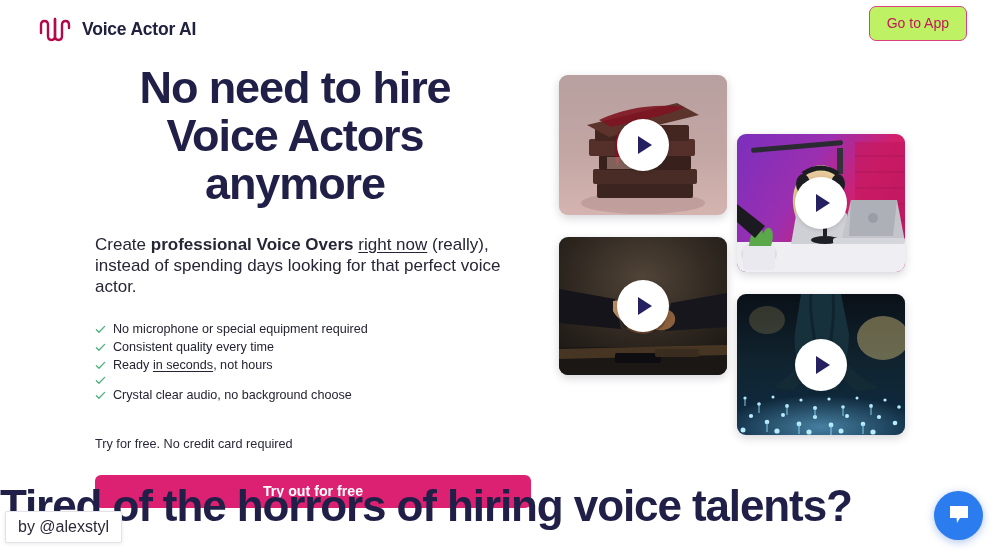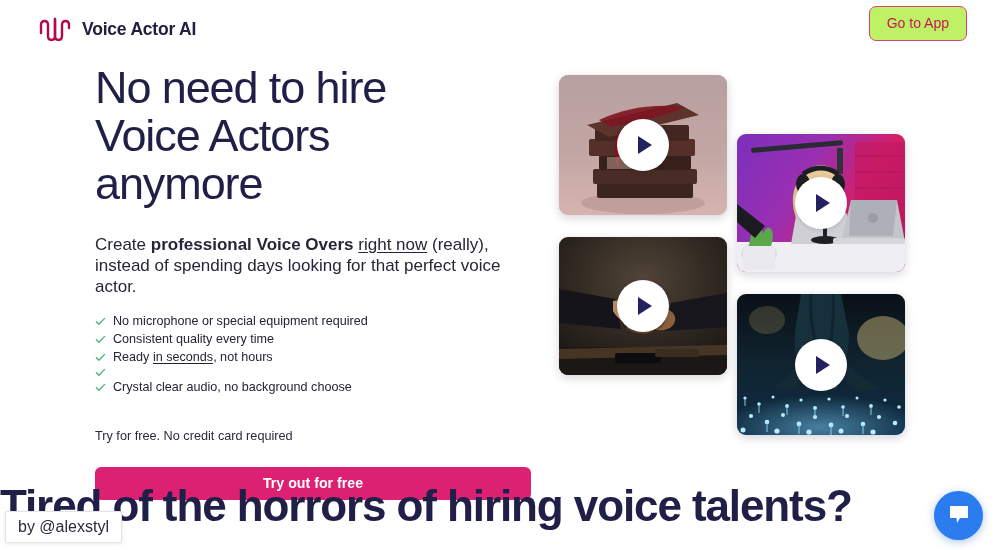--- a/index.html
+++ b/index.html
@@ -68,37 +68,38 @@
   
   .hero-left {
     position: absolute;
     left: 95px;
     top: 64px;
     width: 440px;
   }
   .hero-title {
     font-size: 45px;
     line-height: 48px;
-    font-weight: normal;
+    font-weight: bold;
     color: #201f47;
     letter-spacing: -1.1px;
     width: 400px;
+    text-align: center;
   }
   .hero-sub {
     margin-top: 26px;
     font-size: 17px;
     line-height: 21px;
     color: #262636;
     width: 432px;
   }
   .hero-sub b { font-weight: bold; }
   .hero-sub u { text-decoration: underline; text-underline-offset: 2px; }
 
   .feature-list {
-    margin-top: 16px;
+    margin-top: 24px;
     list-style: none;
   }
   .feature-item {
     display: flex;
     align-items: center;
     gap: 7px;
     font-size: 12.6px;
     line-height: 17.6px;
     color: #242433;
     margin-bottom: 0.5px;

